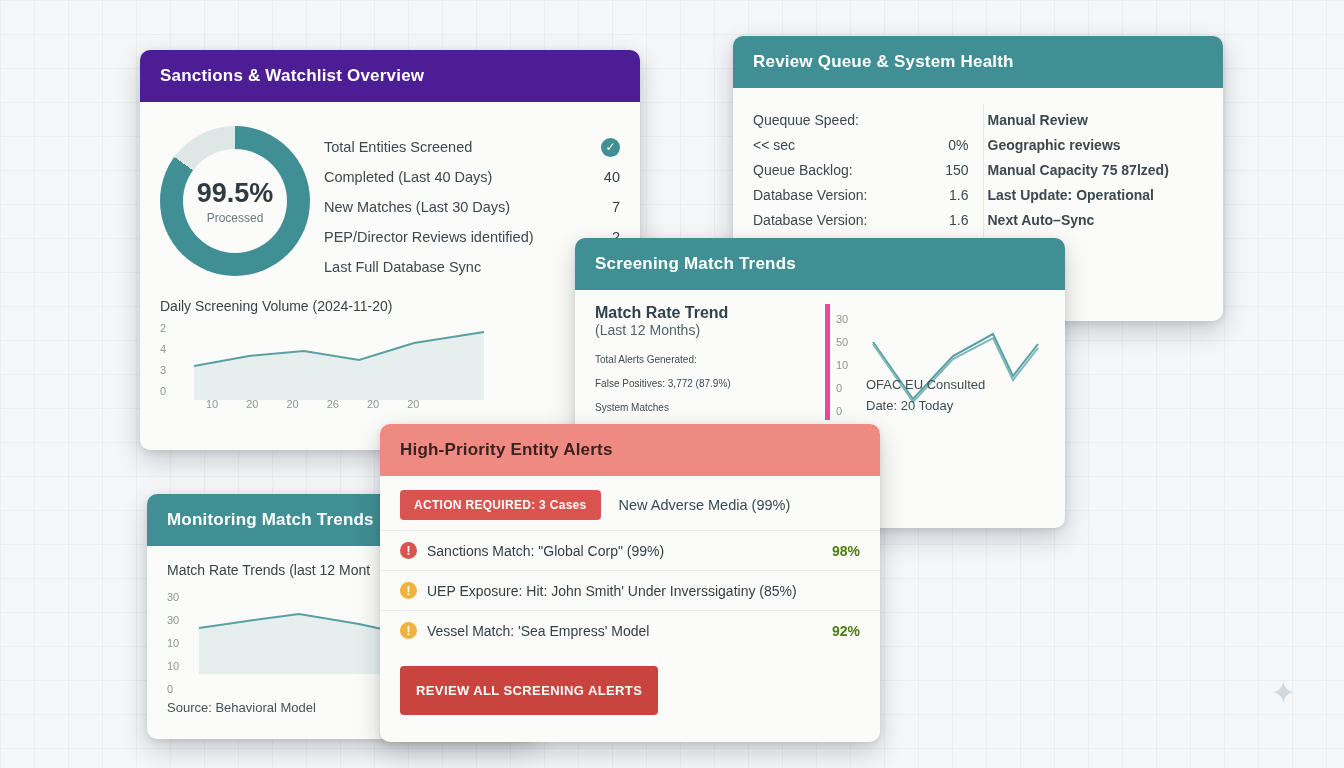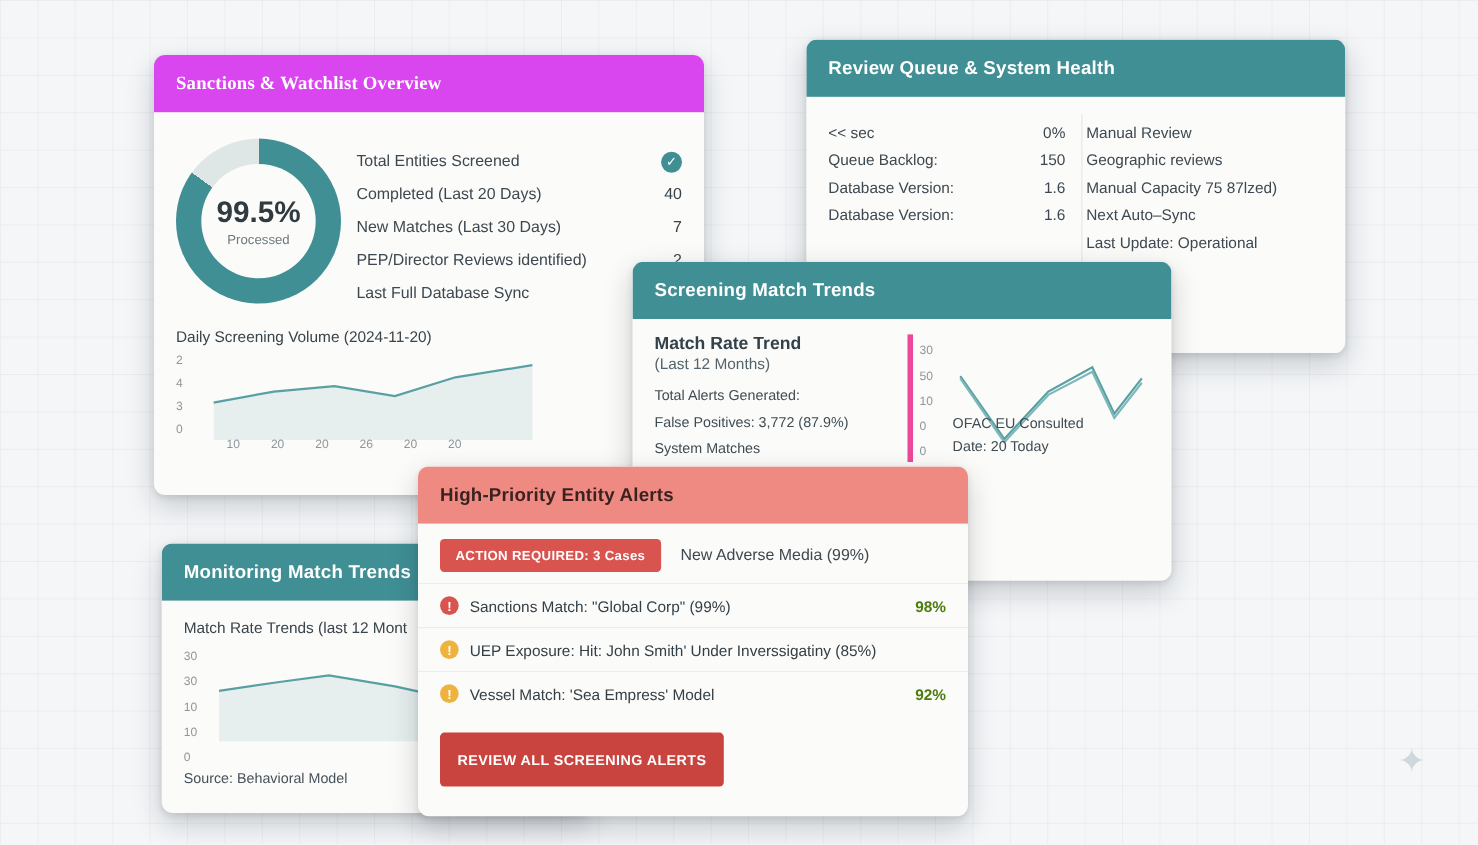--- a/index.html
+++ b/index.html
@@ -24,21 +24,21 @@
     box-shadow: 0 10px 26px rgba(20,30,40,0.20), 0 2px 6px rgba(20,30,40,0.10);
     overflow: hidden;
   }
   .card-header {
     padding: 16px 20px;
     font-size: 17px;
     font-weight: bold;
     color: #ffffff;
     letter-spacing: 0.2px;
   }
-  .hdr-dark   { background: #d946ef; font-family: Liberation Serif, serif; }
+  .hdr-dark   { background: #4c1d95; }
   .hdr-teal   { background: #3f8f94; }
   .hdr-teal2  { background: #3f8f94; }
   .hdr-red    { background: #ef8a82; color: #3a2220; }
   .card-body { padding: 16px 20px; }
 
   
   #card-sanctions { left: 140px; top: 50px; width: 500px; height: 400px; }
   .donut-row { display: flex; align-items: flex-start; gap: 14px; padding-top: 8px; }
   .donut {
     width: 150px; height: 150px; border-radius: 50%;
@@ -71,33 +71,33 @@
   .axis-y { position: absolute; left: 0; top: 0; font-size: 11px; color: #8d979c; }
   .axis-y div { line-height: 21px; }
   .axis-x { display: flex; gap: 28px; font-size: 11px; color: #8d979c; padding-left: 46px; margin-top: 2px; }
   .spark { position: absolute; left: 34px; top: 0; }
 
   
   #card-review { left: 733px; top: 36px; width: 490px; height: 285px; }
   .two-col { display: flex; }
   .col { flex: 1; padding-top: 4px; }
   .col-left { border-right: 1px solid #e3e7e8; padding-right: 14px; }
-  .col-right { padding-left: 4px; }
+  .col-right { padding-left: 4px; font-weight: bold; }
   .kv { display: flex; font-size: 14px; color: #3d4850; line-height: 25px; }
   .kv .k { flex: 1; }
   .kv .v { width: 46px; text-align: right; }
   .plain { font-size: 14px; color: #3d4850; line-height: 25px; }
 
   
   #card-screening { left: 575px; top: 238px; width: 490px; height: 290px; }
   .scr-body { display: flex; padding: 14px 20px; }
   .scr-left { width: 235px; border-right: 5px solid #ec4899; padding-right: 12px; }
   .scr-h { font-size: 16px; font-weight: bold; color: #33414a; }
   .scr-sub { font-size: 14px; color: #55636b; margin-bottom: 10px; }
-  .scr-line { font-size: 13px; color: #3f4c54; line-height: 24px; }
+  .scr-line { font-size: 10px; color: #3f4c54; line-height: 24px; }
   .scr-right { flex: 1; padding-left: 14px; position: relative; }
   .scr-yaxis { position: absolute; left: 6px; top: 4px; font-size: 11px; color: #8d979c; }
   .scr-yaxis div { line-height: 23px; }
   .scr-foot { font-size: 13px; color: #3f4c54; line-height: 21px; }
 
   
   #card-monitor { left: 147px; top: 494px; width: 390px; height: 245px; }
   .mon-title { font-size: 14px; color: #39444b; margin-bottom: 8px; }
   .mon-chart { position: relative; height: 100px; }
   .mon-y { position: absolute; left: 0; top: 0; font-size: 11px; color: #8d979c; }
@@ -148,21 +148,21 @@
           <div class="donut-pct">99.5%</div>
           <div class="donut-sub">Processed</div>
         </div>
       </div>
       <div class="stat-list">
         <div class="stat-row">
           <span class="stat-label">Total Entities Screened</span>
           <span class="check-badge">✓</span>
         </div>
         <div class="stat-row">
-          <span class="stat-label">Completed (Last 20 Days)</span>
+          <span class="stat-label">Completed (Last 40 Days)</span>
           <span class="stat-val">40</span>
         </div>
         <div class="stat-row">
           <span class="stat-label">New Matches (Last 30 Days)</span>
           <span class="stat-val">7</span>
         </div>
         <div class="stat-row">
           <span class="stat-label">PEP/Director Reviews identified)</span>
           <span class="stat-val">2</span>
         </div>
@@ -196,42 +196,46 @@
     </div>
   </div>
 </div>
 
 <div class="card" id="card-review">
   <div class="card-header hdr-teal">Review  Queue &amp; System Health</div>
   <div class="card-body">
     <div class="two-col">
       <div class="col col-left">
         <div class="kv">
+          <span class="k">Quequue Speed:</span>
+          <span class="v"></span>
+        </div>
+        <div class="kv">
           <span class="k">&lt;&lt; sec</span>
           <span class="v">0%</span>
         </div>
         <div class="kv">
           <span class="k">Queue Backlog:</span>
           <span class="v">150</span>
         </div>
         <div class="kv">
           <span class="k">Database Version:</span>
           <span class="v">1.6</span>
         </div>
         <div class="kv">
           <span class="k">Database Version:</span>
           <span class="v">1.6</span>
         </div>
       </div>
       <div class="col col-right">
         <div class="plain">Manual Review</div>
         <div class="plain">Geographic  reviews</div>
         <div class="plain">Manual Capacity 75 87lzed)</div>
+        <div class="plain">Last Update: Operational</div>
         <div class="plain">Next Auto–Sync</div>
-        <div class="plain">Last Update: Operational</div>
         <div class="plain" style="padding-left:36px">time</div>
       </div>
     </div>
   </div>
 </div>
 
 <div class="card" id="card-monitor">
   <div class="card-header hdr-teal2">Monitoring Match Trends</div>
   <div class="card-body">
     <div class="mon-title">Match Rate Trends (last 12 Mont</div>

